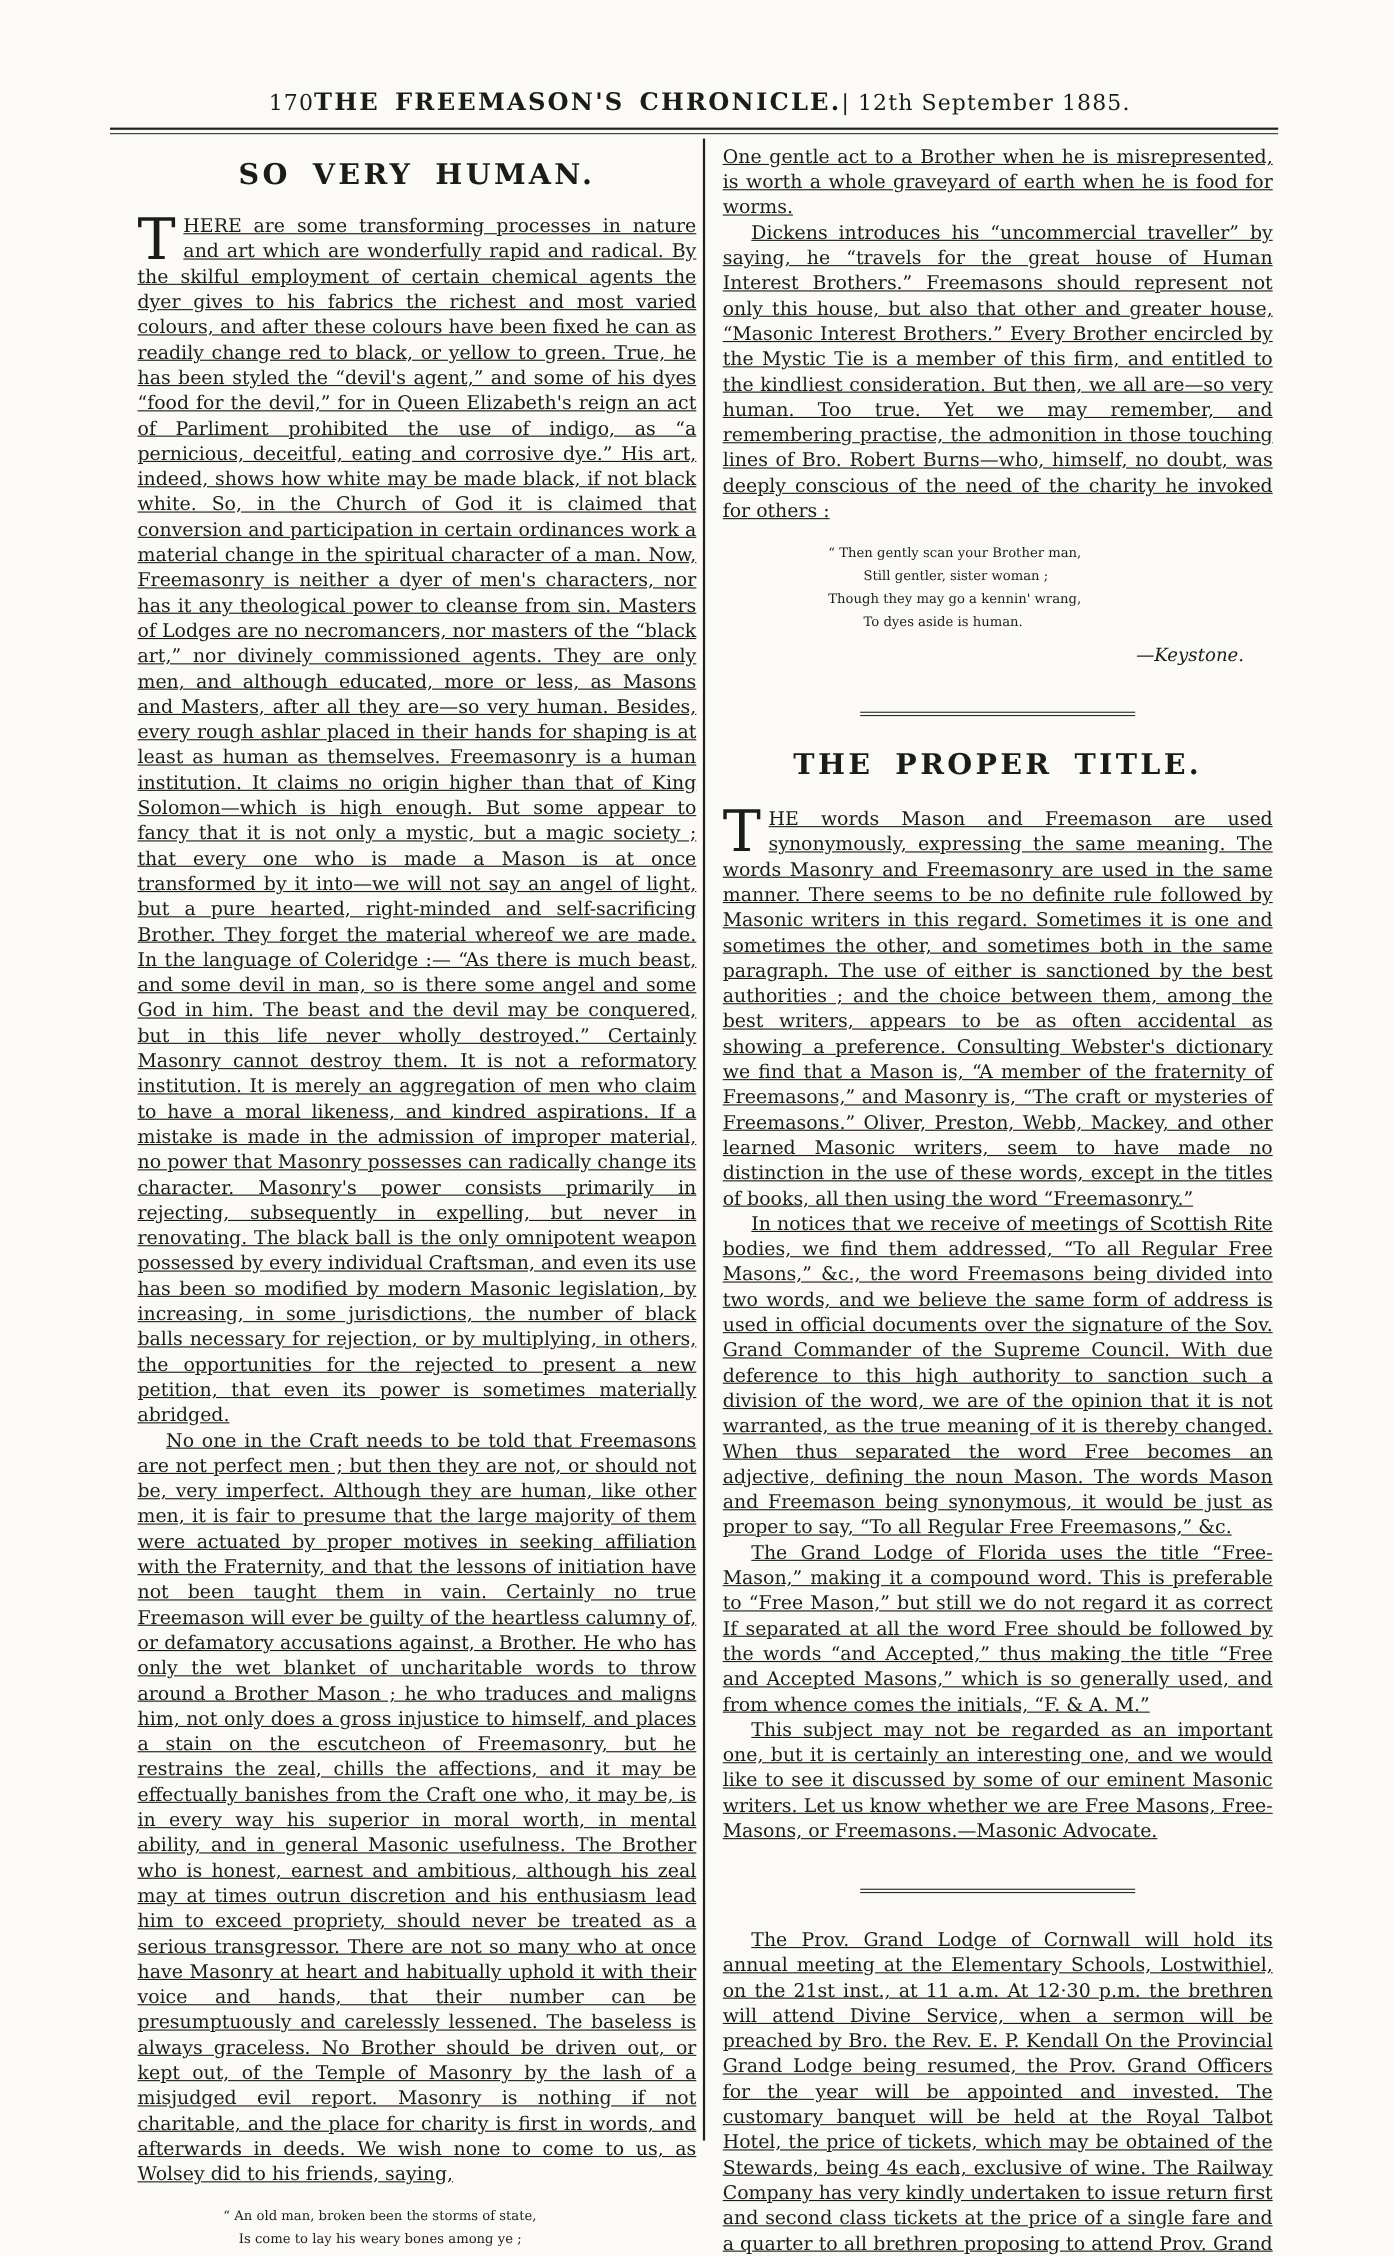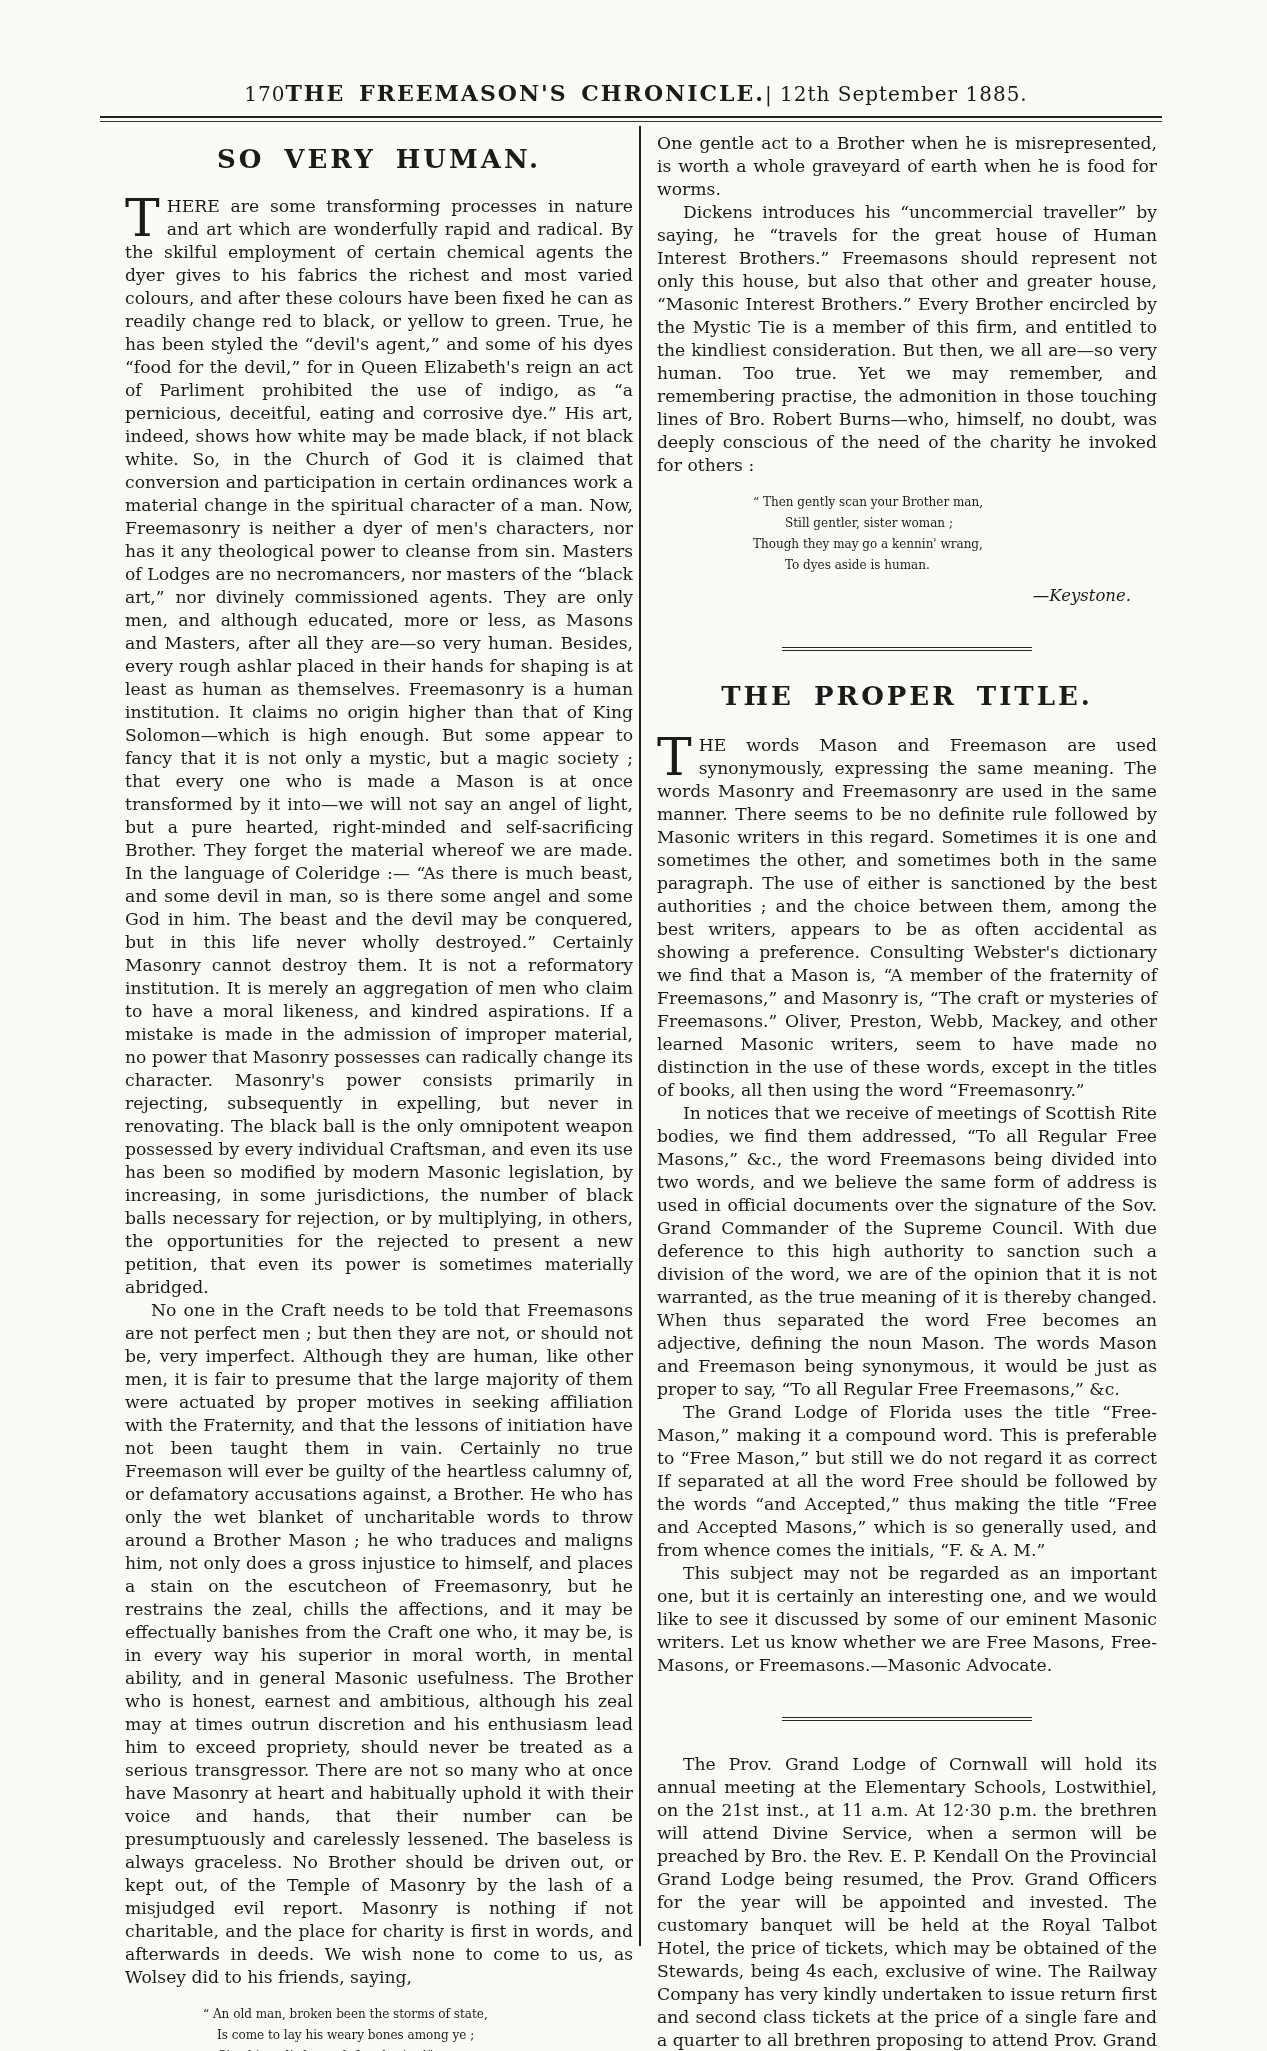--- a/index.html
+++ b/index.html
@@ -33,21 +33,21 @@
   .column-rule {
     position:absolute; left:639px; top:126px; width:2px; height:1820px;
     background:#1e1e1e;
   }
   
   .article-title {
     font-size:26px; font-weight:700; letter-spacing:3px; word-spacing:8px;
     text-align:center; margin:16px 0 24px 0;
   }
   .col-right .article-title { margin:34px 0 26px 0; }
-  p.body-par { margin:0; }
+  p.body-par { margin:0;text-decoration:underline; }
   p.indent { text-indent:26px; }
   .dropcap {
     float:left; font-size:52px; line-height:41px;
     padding:3px 7px 0 0; font-weight:400;
   }
   .verse {
     margin:15px 0 4px 0; font-size:12px; line-height:21px;
     text-align:left;
   }
   .verse .vline { padding-left:78px; }

